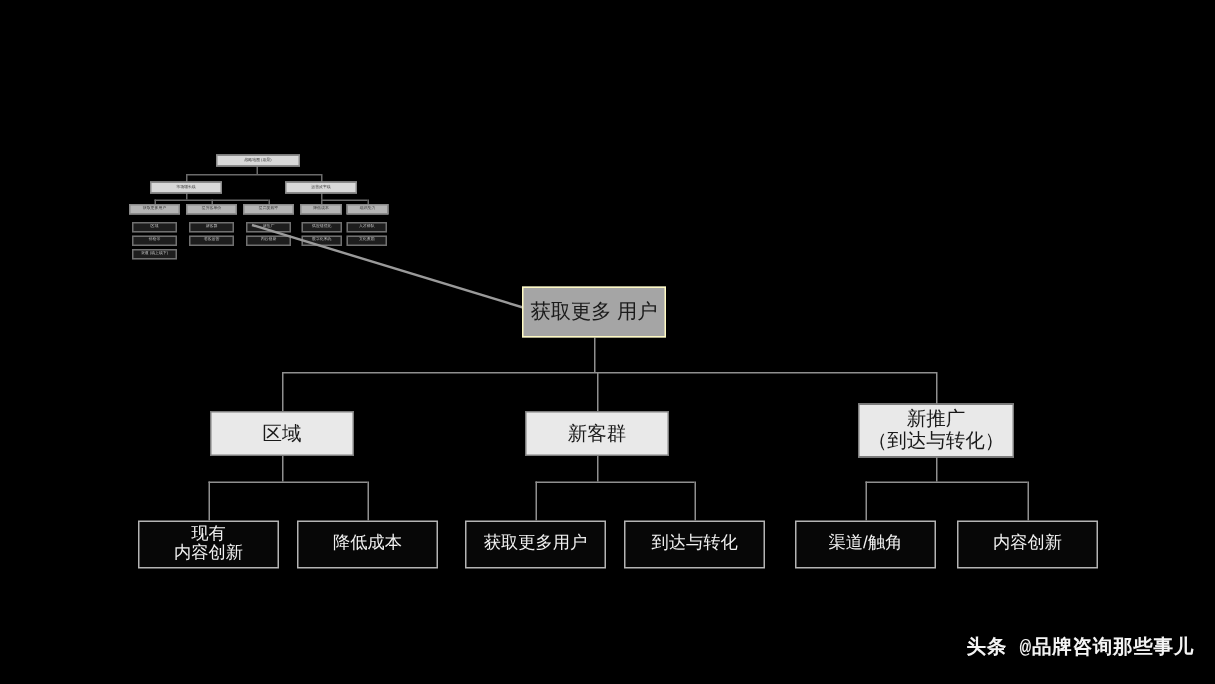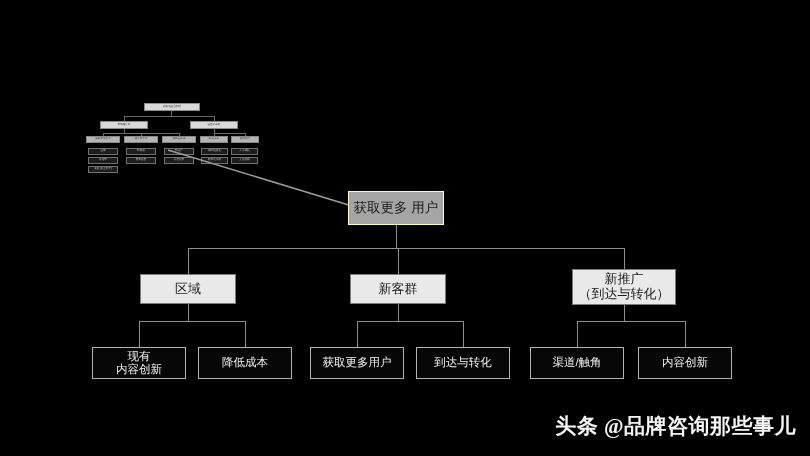--- a/index.html
+++ b/index.html
@@ -123,25 +123,25 @@
   }
   .conn.h { height: 1px; }
   .conn.v { width: 1px; }
 
   
   #watermark {
     position: absolute;
     right: 14px;
     bottom: 16px;
     color: #f4f4f4;
-    font-size: 21px;
+    font-size: 13px;
     font-weight: 700;
     letter-spacing: 0.5px;
     white-space: nowrap;
-    font-family: Liberation Serif, serif;
+    font-family: Liberation Mono, monospace;
   }
   #watermark .wm-at { font-weight: 700; }
 </style>
 </head>
 <body>
 
 <div id="stage">
 
 
   <div id="thumb">

